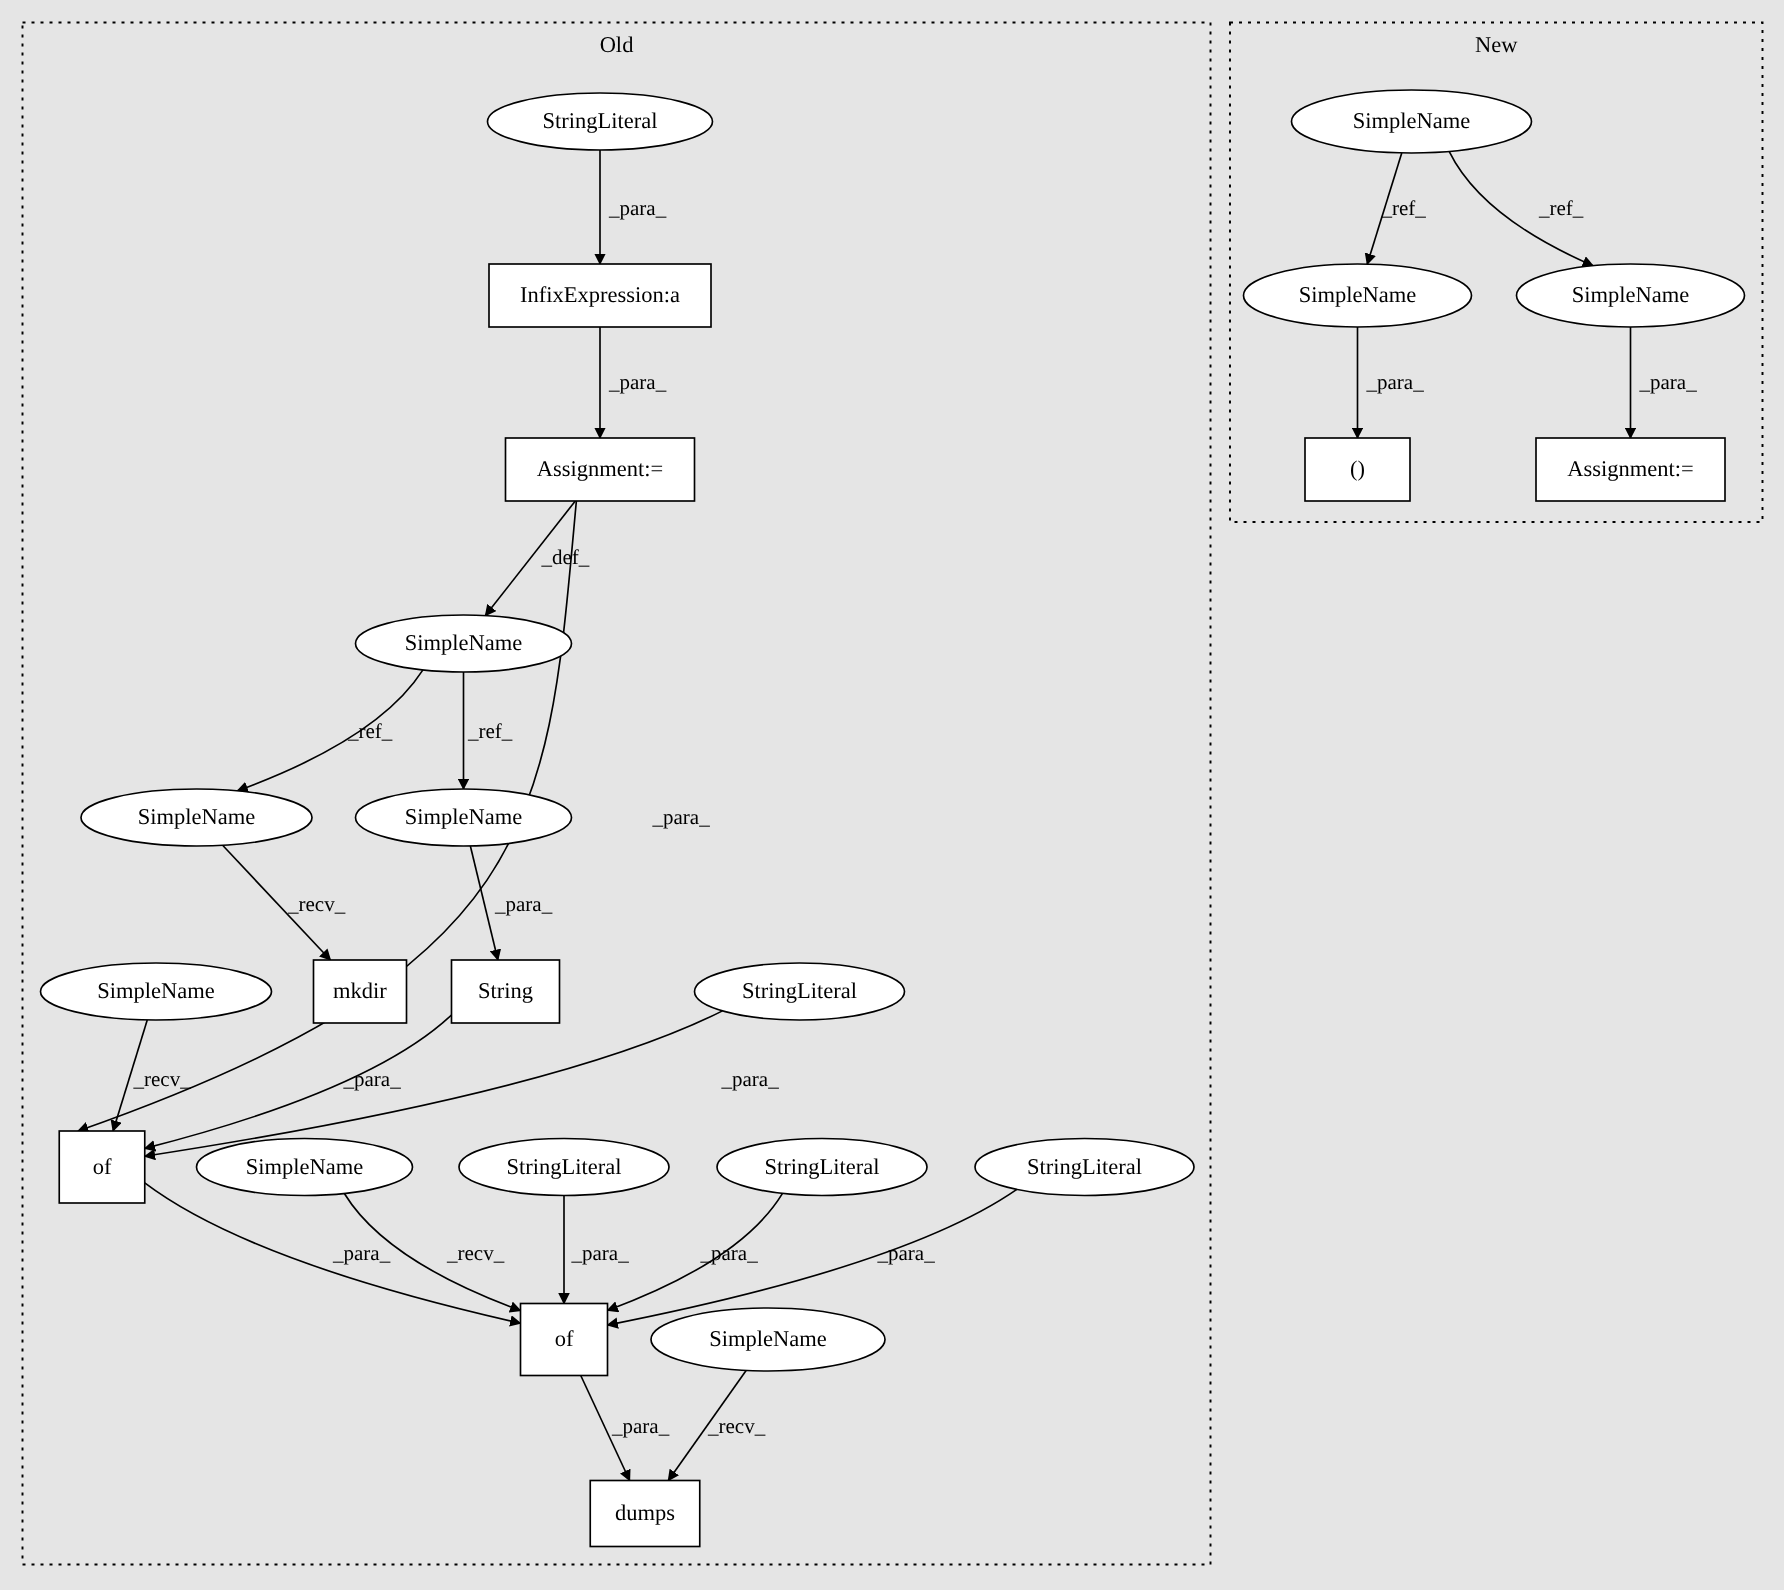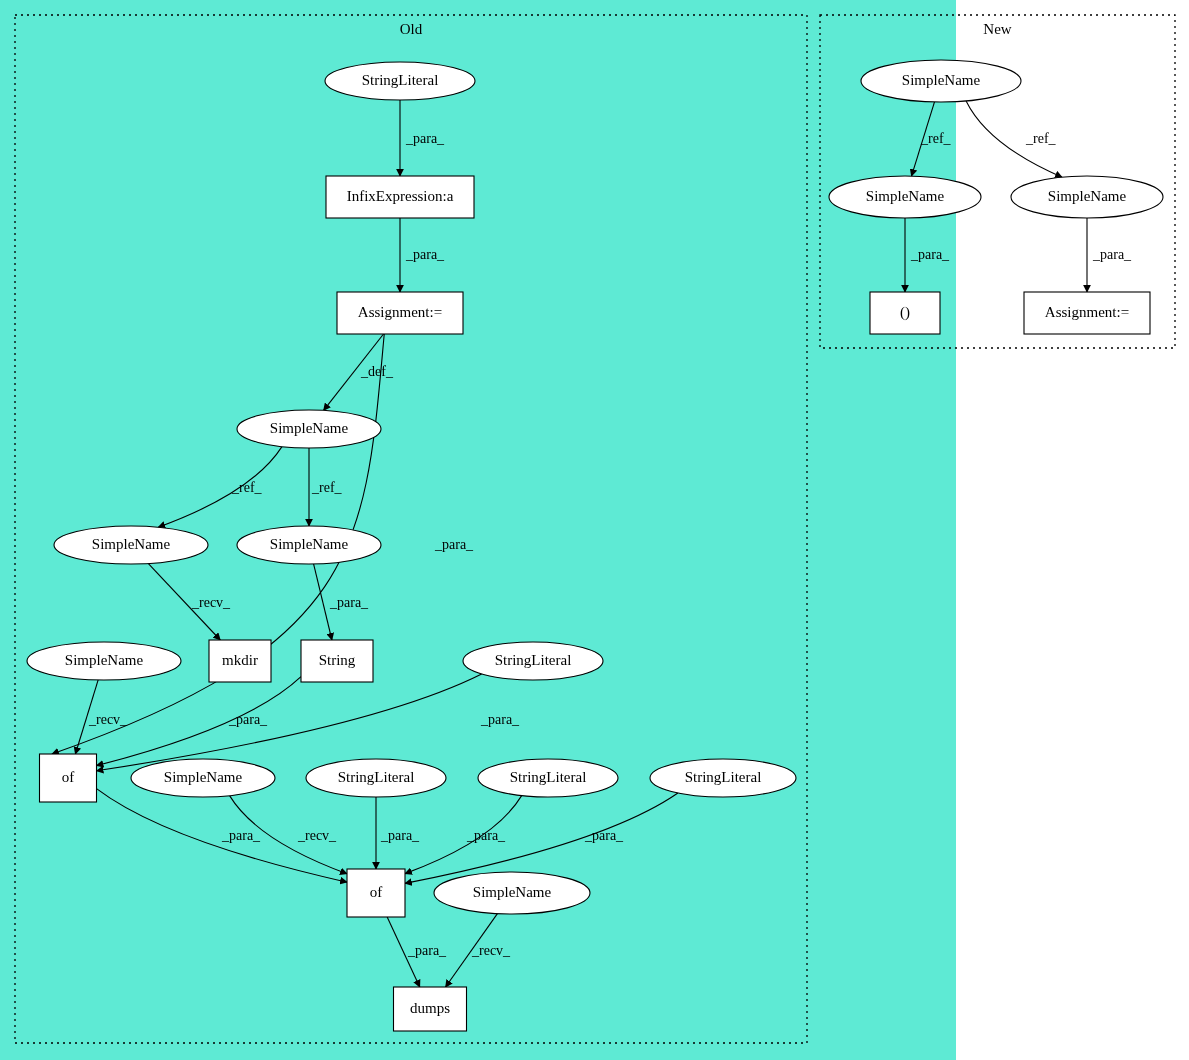--- a/index.html
+++ b/index.html
@@ -2,23 +2,23 @@
 <html><head>
 <meta charset="utf-8">
 <style>
   html, body {
     margin: 0;
     padding: 0;
     background: #ffffff;
   }
   #canvas {
     position: relative;
-    width: 956px;
+    width: 1189px;
     height: 1060px;
-    background: #5eead4;
+    background: #e5e5e5;
     font-family: "Liberation Serif", "DejaVu Serif", serif;
   }
   svg { display: block; }
   .node-shape {
     fill: #ffffff;
     stroke: #000000;
     stroke-width: 1.1;
   }
   .node-label {
     font-family: "Liberation Serif", "DejaVu Serif", serif;

